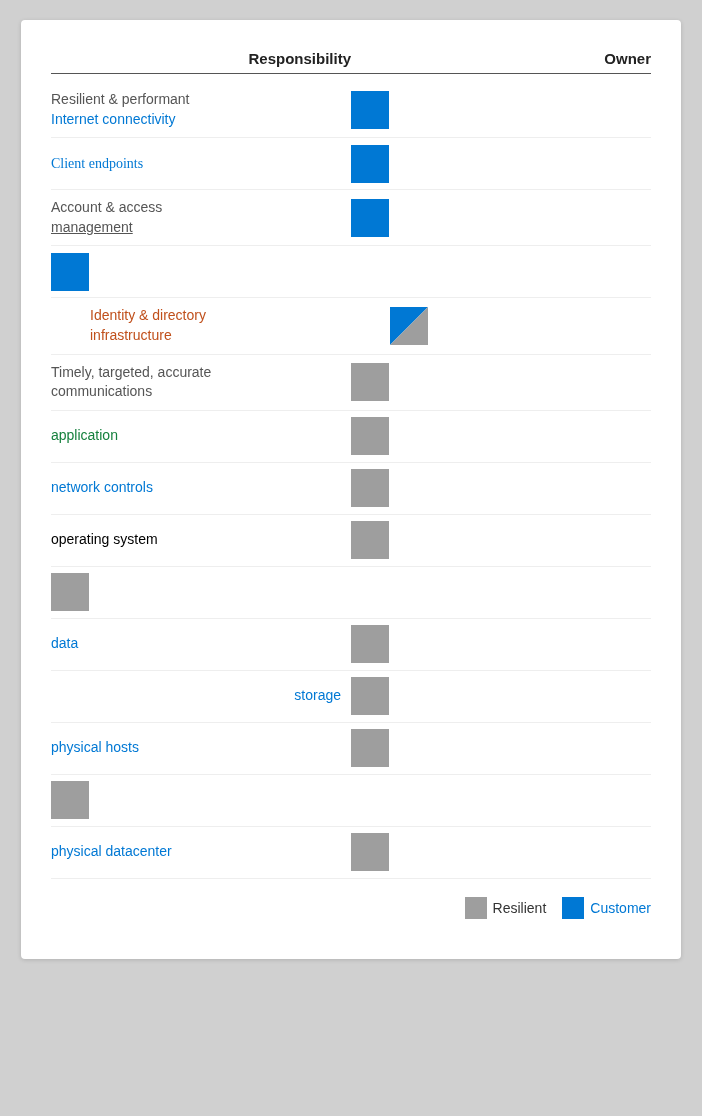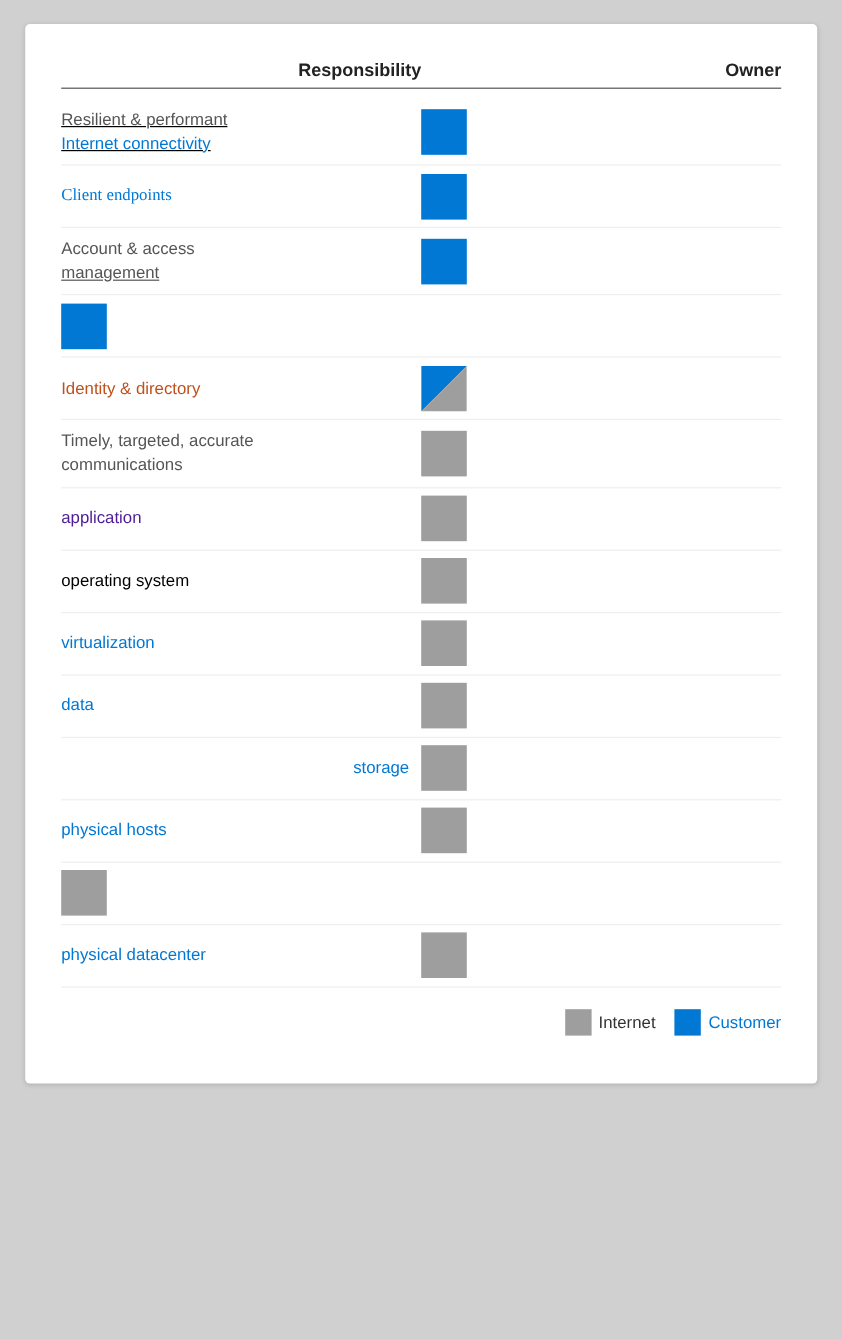--- a/index.html
+++ b/index.html
@@ -111,21 +111,21 @@
 <body>
 
 <div class="card">
   <div class="table-header">
     <div class="col-responsibility header-label">Responsibility</div>
     <div class="col-owner header-label">Owner</div>
   </div>
 
   <div id="rows-container">
       <div class="row">
-        <div style="width: 300px; flex-shrink: 0; padding: 8px 10px 8px 0px; font-size: 14px; line-height: 1.4; text-decoration: underline;">
+        <div style="width: 300px; flex-shrink: 0; padding: 8px 10px 8px 0px; font-size: 14px; line-height: 1.4;">
           <div style="color: rgb(85, 85, 85);">Resilient &amp; performant</div>
           <div style="color: rgb(0, 120, 212);">Internet connectivity</div>
         </div>
         <div class="owner-cell">
           <div class="box box-blue"></div>
         </div>
       </div>
       <div class="row">
         <div style="width: 300px; flex-shrink: 0; padding: 8px 10px 8px 0px; font-size: 14px; line-height: 1.4; color: rgb(0, 120, 212); font-family: Liberation Serif, serif;">Client endpoints</div>
         <div class="owner-cell">
@@ -140,53 +140,59 @@
         <div class="owner-cell">
           <div class="box box-blue"></div>
         </div>
       </div>
       <div class="row">
         <div class="owner-cell">
           <div class="box box-blue"></div>
         </div>
       </div>
       <div class="row">
-        <div style="width: 300px; flex-shrink: 0; padding: 8px 10px 8px 0px; font-size: 14px; line-height: 1.4;">
+        <div style="width: 300px; flex-shrink: 0; padding: 8px 10px 8px 0px; font-size: 14px; line-height: 1.4; margin-left: 39px;">
           <div style="color: rgb(192, 80, 28);">Identity &amp; directory</div>
+          <div style="color: rgb(192, 80, 28);">infrastructure</div>
         </div>
         <div class="owner-cell">
           <div class="box-split">
             <div class="tri-blue"></div>
             <div class="tri-gray"></div>
           </div>
         </div>
       </div>
       <div class="row">
         <div style="width: 300px; flex-shrink: 0; padding: 8px 10px 8px 0px; font-size: 14px; line-height: 1.4;">
           <div style="color: rgb(85, 85, 85);">Timely, targeted, accurate</div>
           <div style="color: rgb(85, 85, 85);">communications</div>
         </div>
         <div class="owner-cell">
           <div class="box box-gray"></div>
         </div>
       </div>
       <div class="row">
-        <div style="width: 300px; flex-shrink: 0; padding: 8px 10px 8px 0px; font-size: 14px; line-height: 1.4; color: #4c1d95;">application</div>
+        <div style="width: 300px; flex-shrink: 0; padding: 8px 10px 8px 0px; font-size: 14px; line-height: 1.4; color: #15803d;">application</div>
+        <div class="owner-cell">
+          <div class="box box-gray"></div>
+        </div>
+      </div>
+      <div class="row">
+        <div style="width: 300px; flex-shrink: 0; padding: 8px 10px 8px 0px; font-size: 14px; line-height: 1.4; color: rgb(0, 120, 212);">network controls</div>
         <div class="owner-cell">
           <div class="box box-gray"></div>
         </div>
       </div>
       <div class="row">
         <div style="width: 300px; flex-shrink: 0; padding: 8px 10px 8px 0px; font-size: 14px; line-height: 1.4; color: #000000;">operating system</div>
         <div class="owner-cell">
           <div class="box box-gray"></div>
         </div>
       </div>
       <div class="row">
-        <div style="width: 300px; flex-shrink: 0; padding: 8px 10px 8px 0px; font-size: 14px; line-height: 1.4; color: rgb(0, 120, 212);">virtualization</div>
         <div class="owner-cell">
           <div class="box box-gray"></div>
         </div>
       </div>
       <div class="row">
         <div style="width: 300px; flex-shrink: 0; padding: 8px 10px 8px 0px; font-size: 14px; line-height: 1.4; color: rgb(0, 120, 212);">data</div>
         <div class="owner-cell">
           <div class="box box-gray"></div>
         </div>
       </div>
@@ -211,20 +217,20 @@
         <div style="width: 300px; flex-shrink: 0; padding: 8px 10px 8px 0px; font-size: 14px; line-height: 1.4; color: rgb(0, 120, 212);">physical datacenter</div>
         <div class="owner-cell">
           <div class="box box-gray"></div>
         </div>
       </div>
     </div>
 
   <div class="legend">
     <div class="legend-item">
       <div class="legend-box box-gray"></div>
-      <span class="legend-label">Internet</span>
+      <span class="legend-label">Resilient</span>
     </div>
     <div class="legend-item">
       <div class="legend-box box-blue"></div>
       <span class="legend-label blue-leg">Customer</span>
     </div>
   </div>
 </div>
 
 </body></html>

